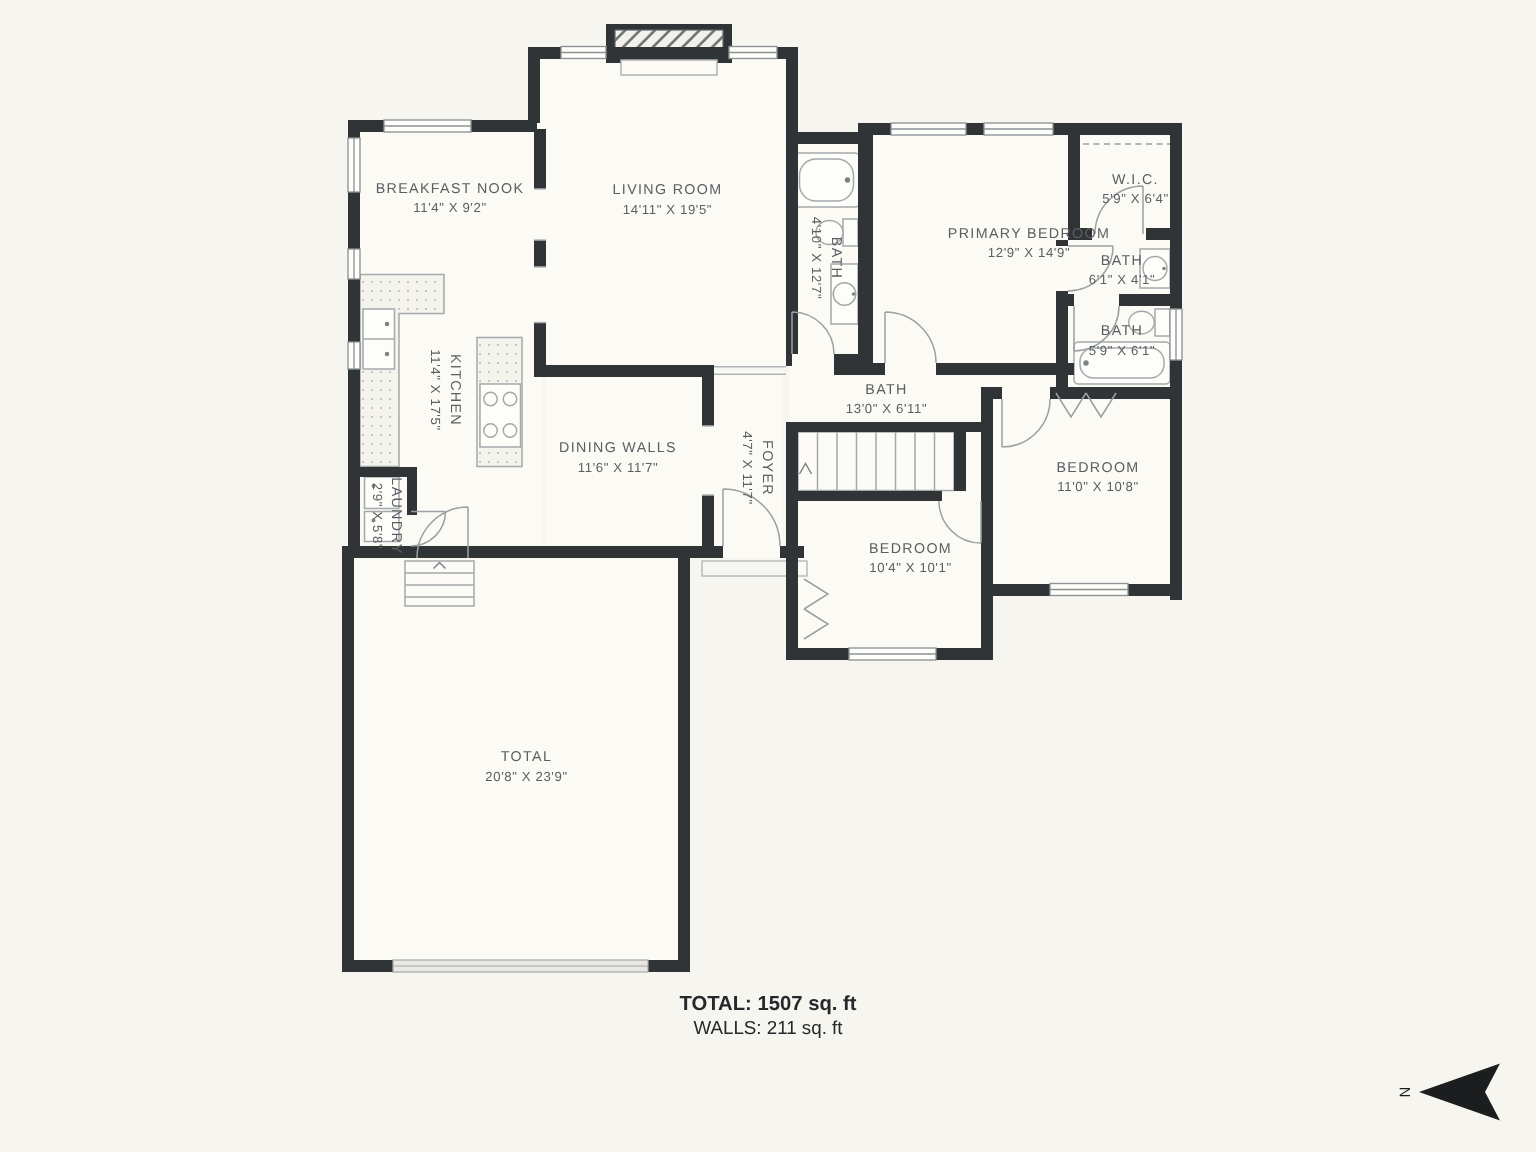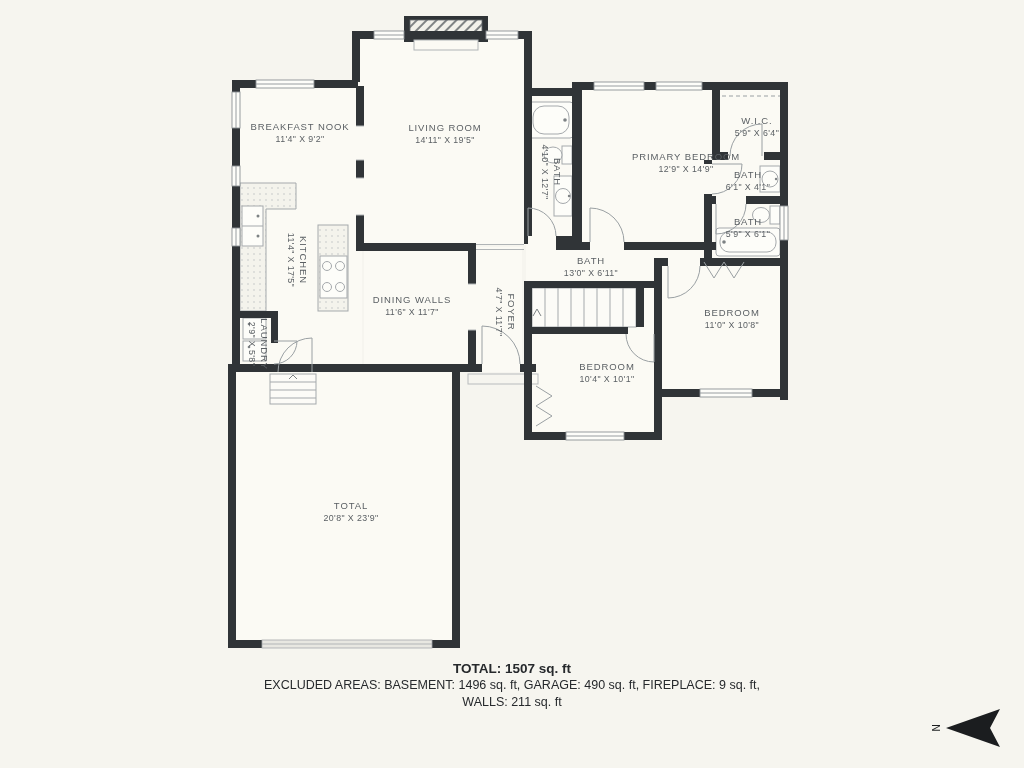--- a/index.html
+++ b/index.html
@@ -301,17 +301,16 @@
   <div class="rname">BEDROOM</div>
   <div class="rdims">11'0" X 10'8"</div>
 </div>
 <div class="room-label" style="left:351px;top:511px">
   <div class="rname">TOTAL</div>
   <div class="rdims">20'8" X 23'9"</div>
 </div>
 
 <div class="footer">
   <div class="total">TOTAL: 1507 sq. ft</div>
-  <div class="line">EXCLUDED AREAS: BASEMENT: 1496 sq. ft, GARAGE: 490 sq. ft, FIREPLACE: 9 sq. ft,</div>
   <div class="line">WALLS: 211 sq. ft</div>
 </div>
 
 </div>
 
 </body></html>

